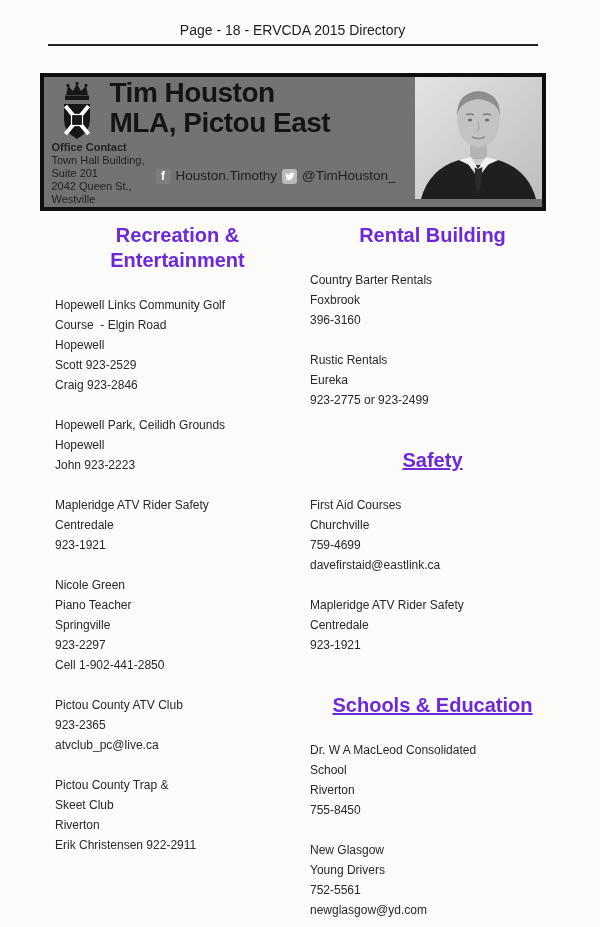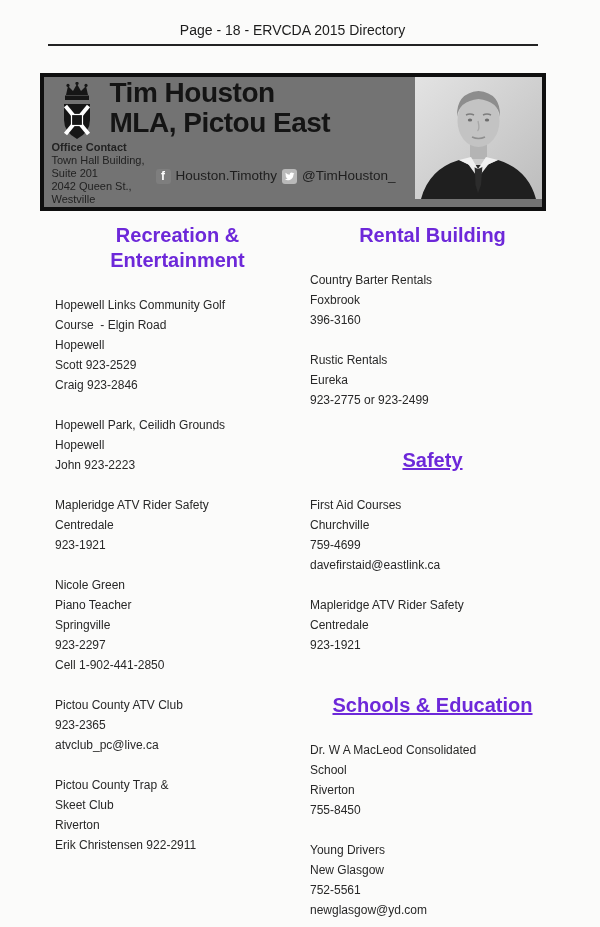--- a/index.html
+++ b/index.html
@@ -244,22 +244,22 @@
         </div>
         <div class="section">
           <h2 class="section-title">Schools &amp; Education</h2>
           <div class="entry">
             <div class="entry-line">Dr. W A MacLeod Consolidated</div>
             <div class="entry-line">School</div>
             <div class="entry-line">Riverton</div>
             <div class="entry-line">755-8450</div>
           </div>
           <div class="entry">
+            <div class="entry-line">New Glasgow</div>
             <div class="entry-line">Young Drivers</div>
-            <div class="entry-line">New Glasgow</div>
             <div class="entry-line">752-5561</div>
             <div class="entry-line">newglasgow@yd.com</div>
           </div>
         </div>
       </div>
     </div>
 
 </div>
 
 </body></html>

